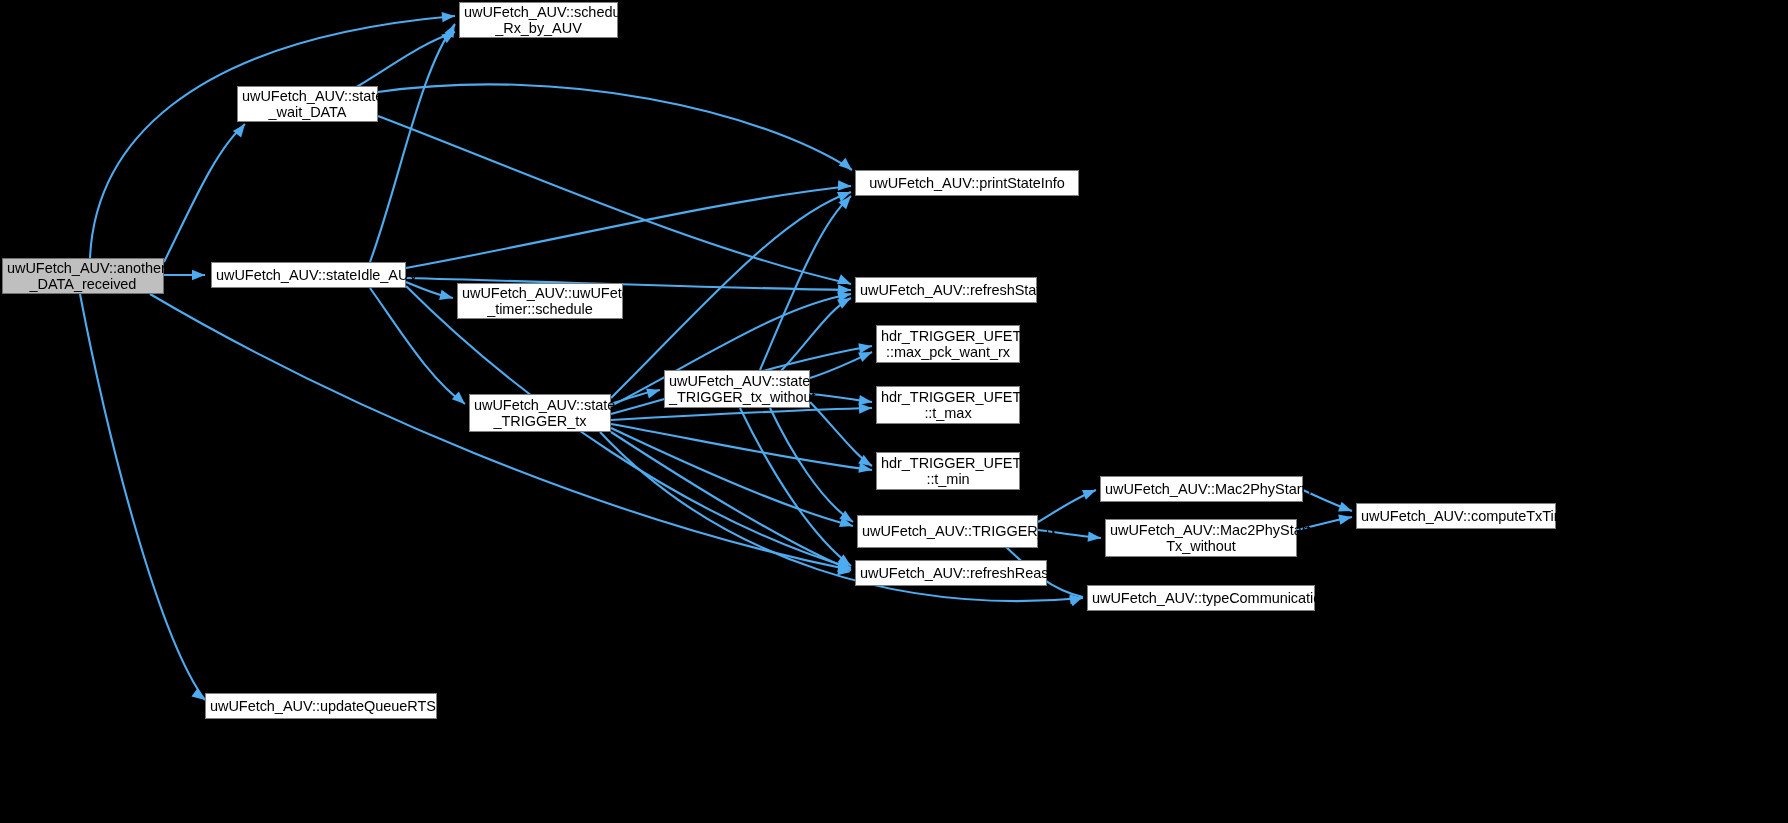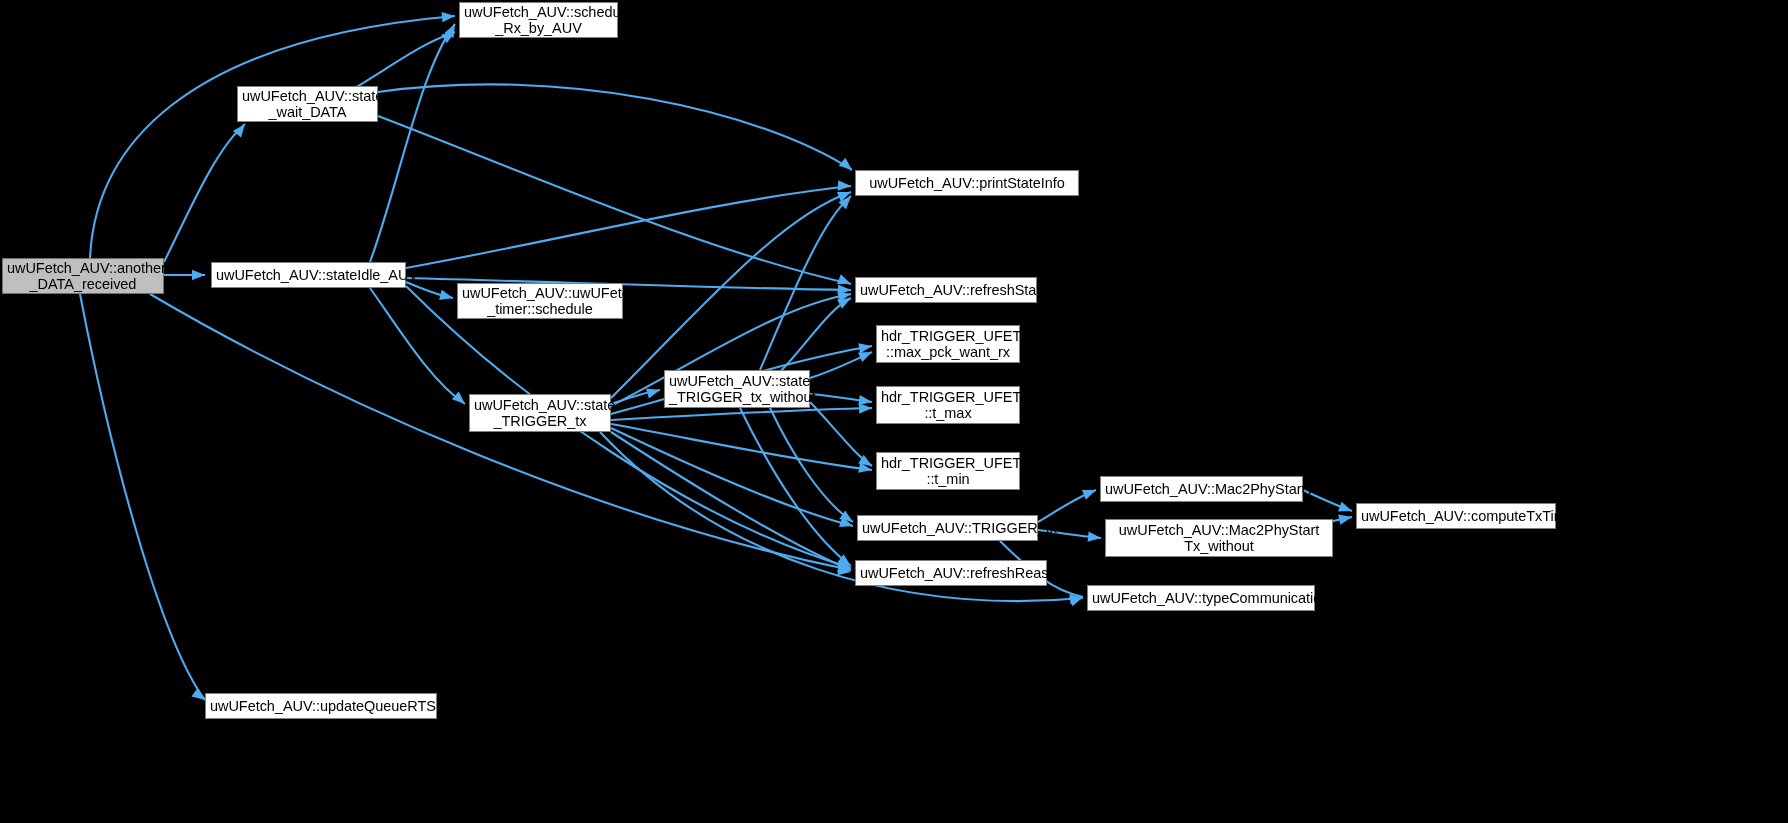--- a/index.html
+++ b/index.html
@@ -150,21 +150,21 @@
 ::max_pck_want_rx</span></div>
       <div class="node" style="left: 664px; top: 370px; width: 146px; height: 38px;"><span class="node-label">uwUFetch_AUV::state
 _TRIGGER_tx_without</span></div>
       <div class="node" style="left: 876px; top: 386px; width: 144px; height: 38px;"><span class="node-label">hdr_TRIGGER_UFETCH
 ::t_max</span></div>
       <div class="node" style="left: 469px; top: 394px; width: 142px; height: 38px;"><span class="node-label">uwUFetch_AUV::state
 _TRIGGER_tx</span></div>
       <div class="node" style="left: 876px; top: 452px; width: 144px; height: 38px;"><span class="node-label">hdr_TRIGGER_UFETCH
 ::t_min</span></div>
       <div class="node" style="left: 1100px; top: 476px; width: 203px; height: 26px;"><span class="node-label">uwUFetch_AUV::Mac2PhyStartTx</span></div>
-      <div class="node" style="left: 857px; top: 515px; width: 181px; height: 26px;"><span class="node-label">uwUFetch_AUV::TRIGGER_tx</span></div>
+      <div class="node" style="left: 857px; top: 515px; width: 181px; height: 33px;"><span class="node-label">uwUFetch_AUV::TRIGGER_tx</span></div>
       <div class="node" style="left: 1356px; top: 503px; width: 200px; height: 26px; justify-content: center;"><span class="node-label">uwUFetch_AUV::computeTxTime</span></div>
-      <div class="node" style="left: 1105px; top: 519px; width: 228px; height: 38px;"><span class="node-label">uwUFetch_AUV::Mac2PhyStart
+      <div class="node" style="left: 1105px; top: 519px; width: 192px; height: 38px;"><span class="node-label">uwUFetch_AUV::Mac2PhyStart
 Tx_without</span></div>
       <div class="node" style="left: 855px; top: 560px; width: 192px; height: 26px;"><span class="node-label">uwUFetch_AUV::refreshReason</span></div>
       <div class="node" style="left: 1087px; top: 585px; width: 228px; height: 26px;"><span class="node-label">uwUFetch_AUV::typeCommunication</span></div>
       <div class="node" style="left: 205px; top: 693px; width: 232px; height: 26px;"><span class="node-label">uwUFetch_AUV::updateQueueRTS</span></div>
     </div>
 </div>
 
 </body></html>

